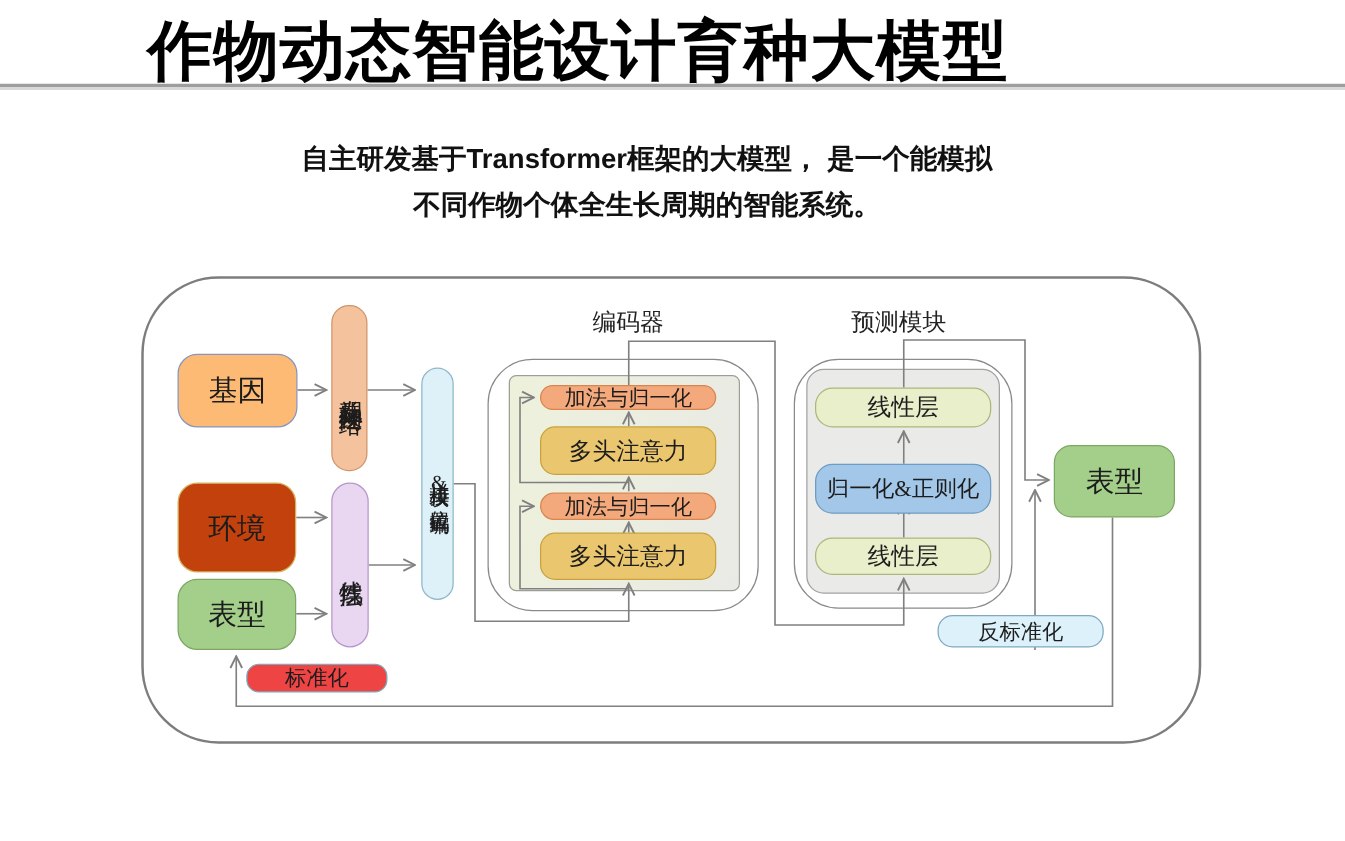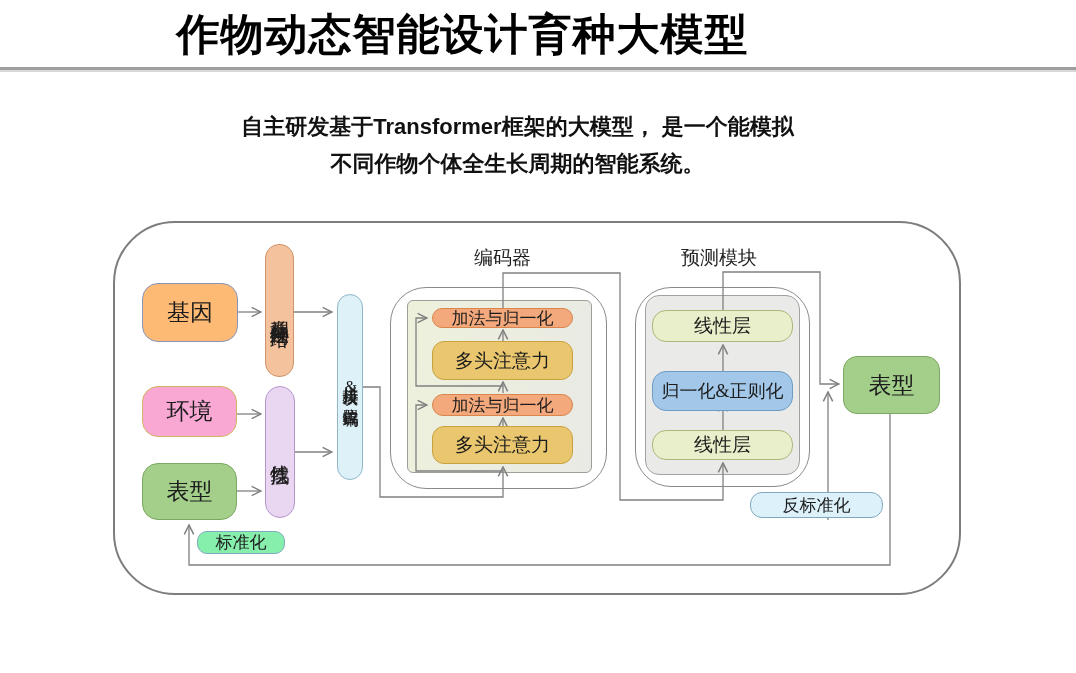--- a/index.html
+++ b/index.html
@@ -1,21 +1,21 @@
 <!DOCTYPE html>
 <html><head>
 <meta charset="utf-8">
 <style>
   html,body{margin:0;padding:0;background:#fff;}
   .stage{position:relative;width:1076px;height:673px;background:#ffffff;overflow:hidden;
          font-family:"Liberation Sans",sans-serif;color:#111;}
 
   
   .title{position:absolute;top:6px;left:0;width:925px;text-align:center;
-         font-size:43px;font-weight:700;letter-spacing:1px;color:#000;}
+         font-size:52px;font-weight:700;letter-spacing:1px;color:#000;}
   .divider{position:absolute;top:67px;left:0;width:1076px;height:5px;
            background:linear-gradient(#9e9e9e 0 60%,#d8d8d8 60% 100%);}
   .subtitle{position:absolute;top:108px;left:0;width:1035px;text-align:center;
             font-size:22px;line-height:37px;font-weight:600;color:#111;}
   .box{position:absolute;display:flex;align-items:center;justify-content:center;
        font-family:"Liberation Serif","DejaVu Serif",serif;color:#1c1c1c;box-sizing:border-box;}
   .vtext{writing-mode:vertical-rl;text-orientation:upright;letter-spacing:2px;}
 
   .container{left:113px;top:221px;width:848px;height:374px;background:#fff;
              border:2px solid #7d7d7d;border-radius:62px;}
@@ -31,42 +31,42 @@
   .pred-inner{left:645px;top:295px;width:155px;height:180px;background:#eaeae8;
               border:1px solid #a2a2a2;border-radius:14px;}
 
   .module-label{position:absolute;text-align:center;font-size:19px;color:#222;
                 font-family:"Liberation Serif","DejaVu Serif",serif;}
   .enc-label{left:445px;top:245px;width:115px;}
   .pred-label{left:659px;top:245px;width:120px;}
 
   
   .gene {left:142px;top:283px;width:96px;height:59px;background:#fdba74;border:1.5px solid #8896bd;border-radius:16px;font-size:23px;}
-  .env  {left:142px;top:386px;width:95px;height:51px;background:#f9a8d4;border:1.5px solid #d2b55f;border-radius:16px;font-size:23px;}
+  .env  {left:142px;top:386px;width:95px;height:72px;background:#c2410c;border:1.5px solid #d2b55f;border-radius:16px;font-size:23px;}
   .phen {left:142px;top:463px;width:95px;height:57px;background:#a3cf8b;border:1.5px solid #7ca863;border-radius:16px;font-size:23px;}
 
   
   .cnn   {left:265px;top:244px;width:29px;height:133px;background:#f4c29c;border:1.5px solid #cf946b;border-radius:14px;font-size:19px;}
   .linv  {left:265px;top:386px;width:30px;height:132px;background:#e9d7f2;border:1.5px solid #b795cb;border-radius:15px;font-size:19px;}
   .concat{left:337px;top:294px;width:26px;height:186px;background:#def1f9;border:1.2px solid #8fb7c9;border-radius:13px;font-size:16px;letter-spacing:1px;}
 
   
   .an1 {left:432px;top:308px;width:141px;height:20px;background:#f3a97b;border:1.3px solid #d8854e;border-radius:10px;font-size:17px;}
   .mha1{left:432px;top:341px;width:141px;height:39px;background:#eac76e;border:1.3px solid #c8a23e;border-radius:12px;font-size:19px;}
   .an2 {left:432px;top:394px;width:141px;height:22px;background:#f3a97b;border:1.3px solid #d8854e;border-radius:11px;font-size:17px;}
   .mha2{left:432px;top:426px;width:141px;height:38px;background:#eac76e;border:1.3px solid #c8a23e;border-radius:12px;font-size:19px;}
 
   
   .plt{left:652px;top:310px;width:141px;height:32px;background:#e9efca;border:1.3px solid #abb77b;border-radius:14px;font-size:19px;}
   .pnr{left:652px;top:371px;width:141px;height:40px;background:#a2c7e8;border:1.3px solid #6e9cc4;border-radius:14px;font-size:18px;}
   .plb{left:652px;top:430px;width:141px;height:30px;background:#e9efca;border:1.3px solid #abb77b;border-radius:14px;font-size:19px;}
 
   
   .phen-out{left:843px;top:356px;width:97px;height:58px;background:#a3cf8b;border:1.5px solid #7ca863;border-radius:14px;font-size:23px;}
-  .std  {left:197px;top:531px;width:88px;height:23px;background:#86efac;border:1.2px solid #7fa9bf;border-radius:10px;font-size:17px;}
+  .std  {left:197px;top:531px;width:113px;height:23px;background:#ef4444;border:1.2px solid #7fa9bf;border-radius:10px;font-size:17px;}
   .destd{left:750px;top:492px;width:133px;height:26px;background:#ddf1fa;border:1.2px solid #7fa9bf;border-radius:12px;font-size:17px;}
 
   svg.wires{position:absolute;left:0;top:0;width:1076px;height:673px;}
 </style>
 </head>
 <body>
 
 <div class="stage">
 
   <div class="title">作物动态智能设计育种大模型</div>

